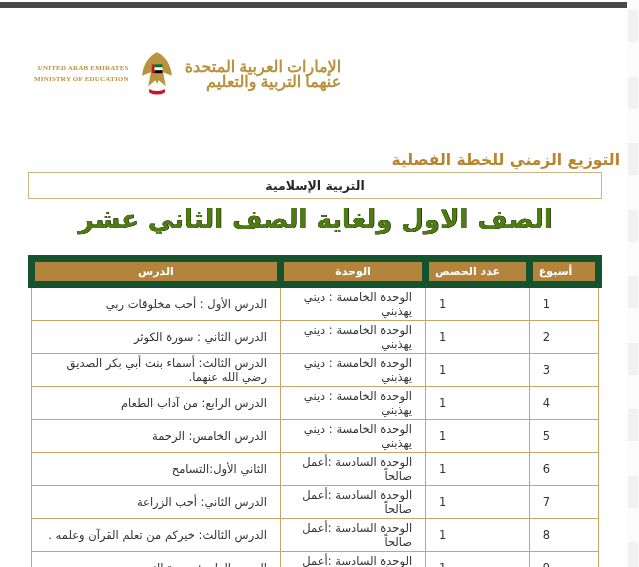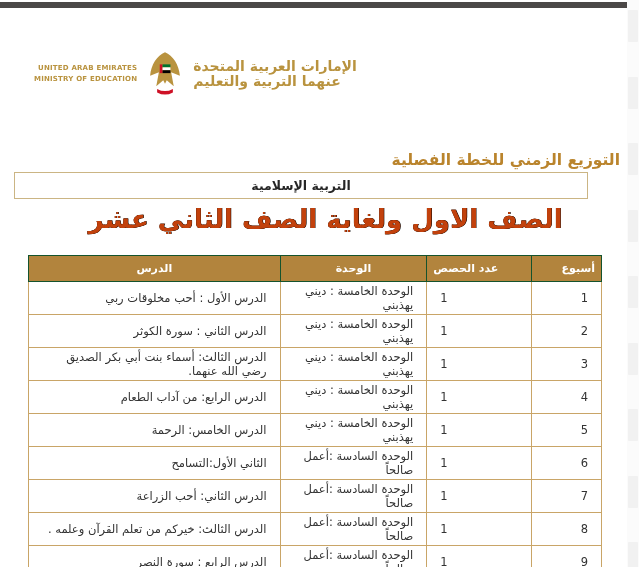--- a/index.html
+++ b/index.html
@@ -22,71 +22,71 @@
     background:#fbfbfb;
   }
   .strip-block{
     position:absolute; left:1px; width:10px; height:32px;
     background:#f1f1f1; border-radius:1px;
   }
 
   
   .logo-row{
     position:absolute; left:34px; top:50px; height:48px;
-    display:flex; align-items:center; gap:7px;
+    display:flex; align-items:center; gap:7px;font-family:Liberation Serif, serif;
   }
   .logo-en{
     text-align:right; color:#b9933f; font-weight:bold;
     font-size:7px; line-height:11px; letter-spacing:.2px;
   }
   .logo-emblem{ width:42px; height:48px; display:block; }
   .logo-ar{
-    text-align:left; color:#b9933f; font-weight:bold;
-    font-size:14px; line-height:15px; direction:rtl;
+    text-align:right; color:#b9933f; font-weight:bold;
+    font-size:16px; line-height:15px; direction:rtl;
   }
 
   
   .doc-title{
     position:absolute; right:19px; top:103px; width:400px;
     text-align:right; direction:rtl; color:#ba842c;
     font-weight:bold; font-size:15.5px; line-height:26px;margin-top:44px;
   }
 
   .subject-box{
-    position:absolute; left:14px; top:172px; width:574px; height:27px;
+    position:absolute; left:28px; top:172px; width:574px; height:27px;
     border:1px solid #cbb584; background:#fff;
     display:flex; align-items:center; justify-content:center;
   }
   .subject-box span{
     direction:rtl; color:#262626; font-weight:bold; font-size:12.5px;
   }
 
   .grade-heading{
-    position:absolute; left:12px; top:204px; width:627px;
-    text-align:center; direction:rtl; color:#c2410c;
+    position:absolute; left:2px; top:204px; width:627px;
+    text-align:center; direction:rtl; color:#4d7c0f;
     font-weight:bold; font-size:26px;
     text-shadow:0 0 .6px #000, .4px 0 0 #000;
   }
 
   
   .timetable{
     position:absolute; left:28px; top:255px; width:574px;
     border-collapse:collapse; direction:rtl;
     font-size:11.5px; color:#333;
   }
   .timetable th{
     background:#b2843d; color:#ffffff; font-weight:bold;
-    font-size:11px; height:26px; border:1px solid #14532d;
+    font-size:11px; height:26px; border:7px solid #14532d;
     padding:2px 6px;
   }
   .timetable td{
     border:1px solid #c9a567; height:25px; padding:2px 13px;
     background:#fff;
   }
-  .col-week   { width:12.2%; text-align:right;margin-top:11px; }
+  .col-week   { width:12.2%; text-align:left;margin-top:11px; }
   .col-periods{ width:18.3%; text-align:left; }
   .col-unit   { width:25.6%; }
   .col-lesson { width:43.9%; text-align:right; padding-left:14px; }
   th.col-lesson, th.col-unit { text-align:center; }
 </style>
 </head>
 <body>
 
 <div class="screen">
 

